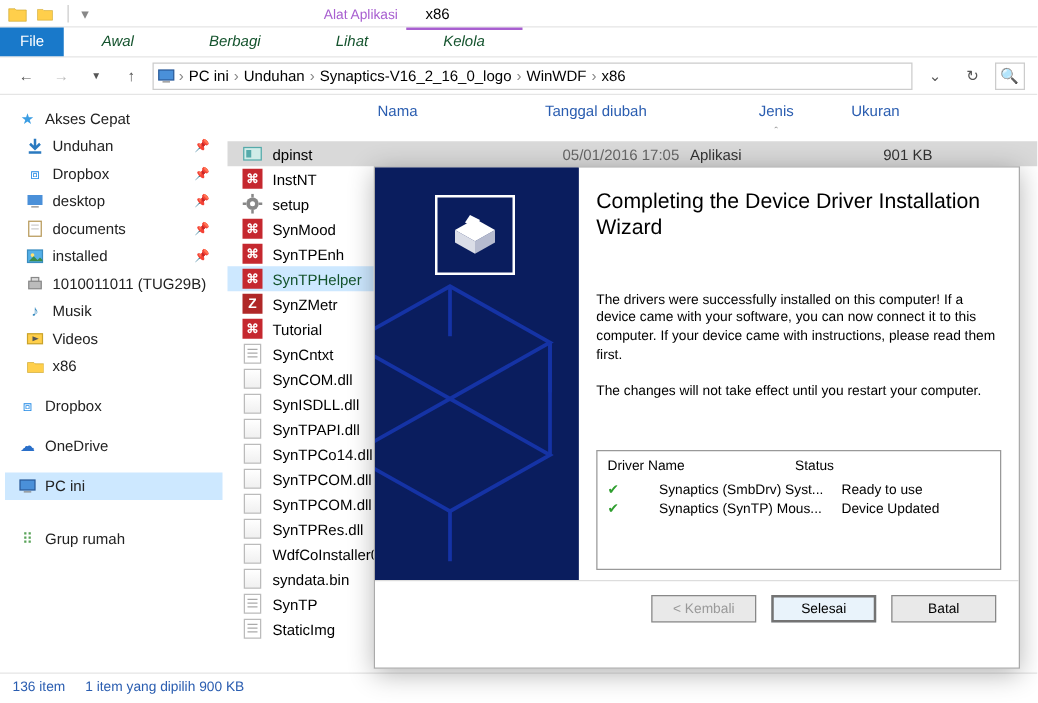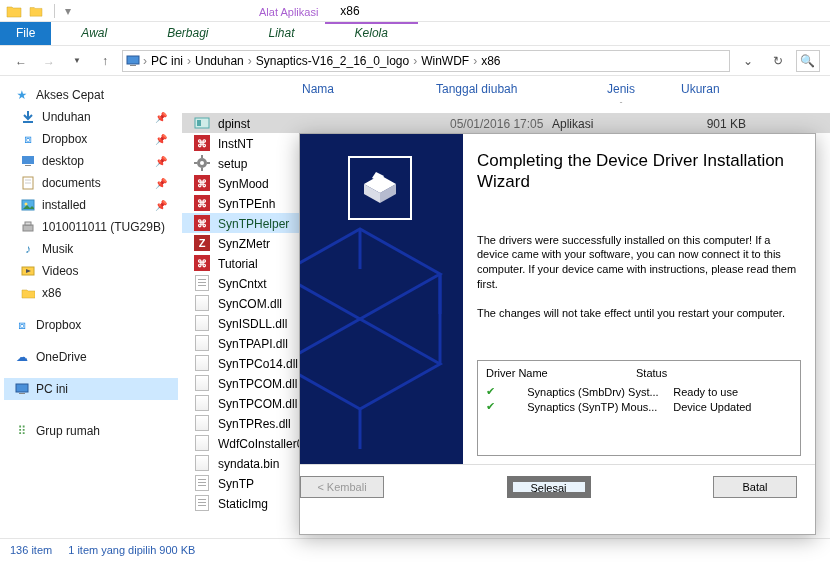--- a/index.html
+++ b/index.html
@@ -68,24 +68,24 @@
 .dlg-left .box-icon { position:absolute; left:48px; top:22px; width:64px; height:64px; border:2px solid #fff; display:flex; align-items:center; justify-content:center; }
 .dialog .dlg-right { flex: 1; padding: 16px 14px 8px 14px; display:flex; flex-direction:column; }
 .dlg-right h2 { font-size: 17px; font-weight: normal; margin-bottom: 40px; line-height: 1.25; }
 .dlg-right .para { font-size: 11px; line-height: 1.35; margin-bottom: 14px; }
 .dlg-right .drv-table { margin-top: auto; border: 1px solid #999; padding: 6px 8px; height: 96px; }
 .drv-table .hdr { display:flex; font-size:11px; margin-bottom: 6px; }
 .drv-table .hdr .dn { width: 150px; }
 .drv-table .row { display:flex; font-size:11px; align-items:center; margin-bottom:2px; }
 .drv-table .row .chk { color:#2e9e2e; margin-right:4px; }
 .drv-table .row .dn { width: 146px; margin-left: 28px; }
-.dialog .dlg-buttons { height: 44px; display:flex; align-items:center; justify-content:space-between; gap: 12px; padding-right: 18px; border-top: 1px solid #ddd; }
+.dialog .dlg-buttons { height: 44px; display:flex; align-items:center; justify-content:flex-end; gap: 12px; padding-right: 18px; border-top: 1px solid #ddd; }
 .dlg-buttons button { width: 84px; height: 22px; font-size: 11px; border: 1px solid #888; background: #e9e9e9; }
 .dlg-buttons button.disabled { color:#999; }
-.dlg-buttons button.primary { border: 6px solid #737373; background:#e9f3fb; }
+.dlg-buttons button.primary { border: 2px solid #737373; background:#e9f3fb; }
 
 .folder-svg { fill:#ffcf4b; stroke:#caa32a; stroke-width:0.5; }
 .red-icon { background:#c5282f; color:#fff; width:16px; height:16px; display:flex; align-items:center; justify-content:center; font-size:10px; font-weight:bold; }
 .z-icon { background:#b02828; color:#fff; width:16px; height:16px; display:flex; align-items:center; justify-content:center; font-size:11px; font-weight:bold; }
 .dll-icon { width:14px; height:16px; border:1px solid #bbb; background:linear-gradient(#fff,#f0f0f0); position:relative; }
 .txt-icon { width:14px; height:16px; border:1px solid #bbb; background:#fff; position:relative; }
 .txt-icon::before { content:""; position:absolute; left:2px; top:3px; width:8px; height:1px; background:#aaa; box-shadow: 0 3px 0 #aaa, 0 6px 0 #aaa; }
 </style>
 </head>
 <body>

